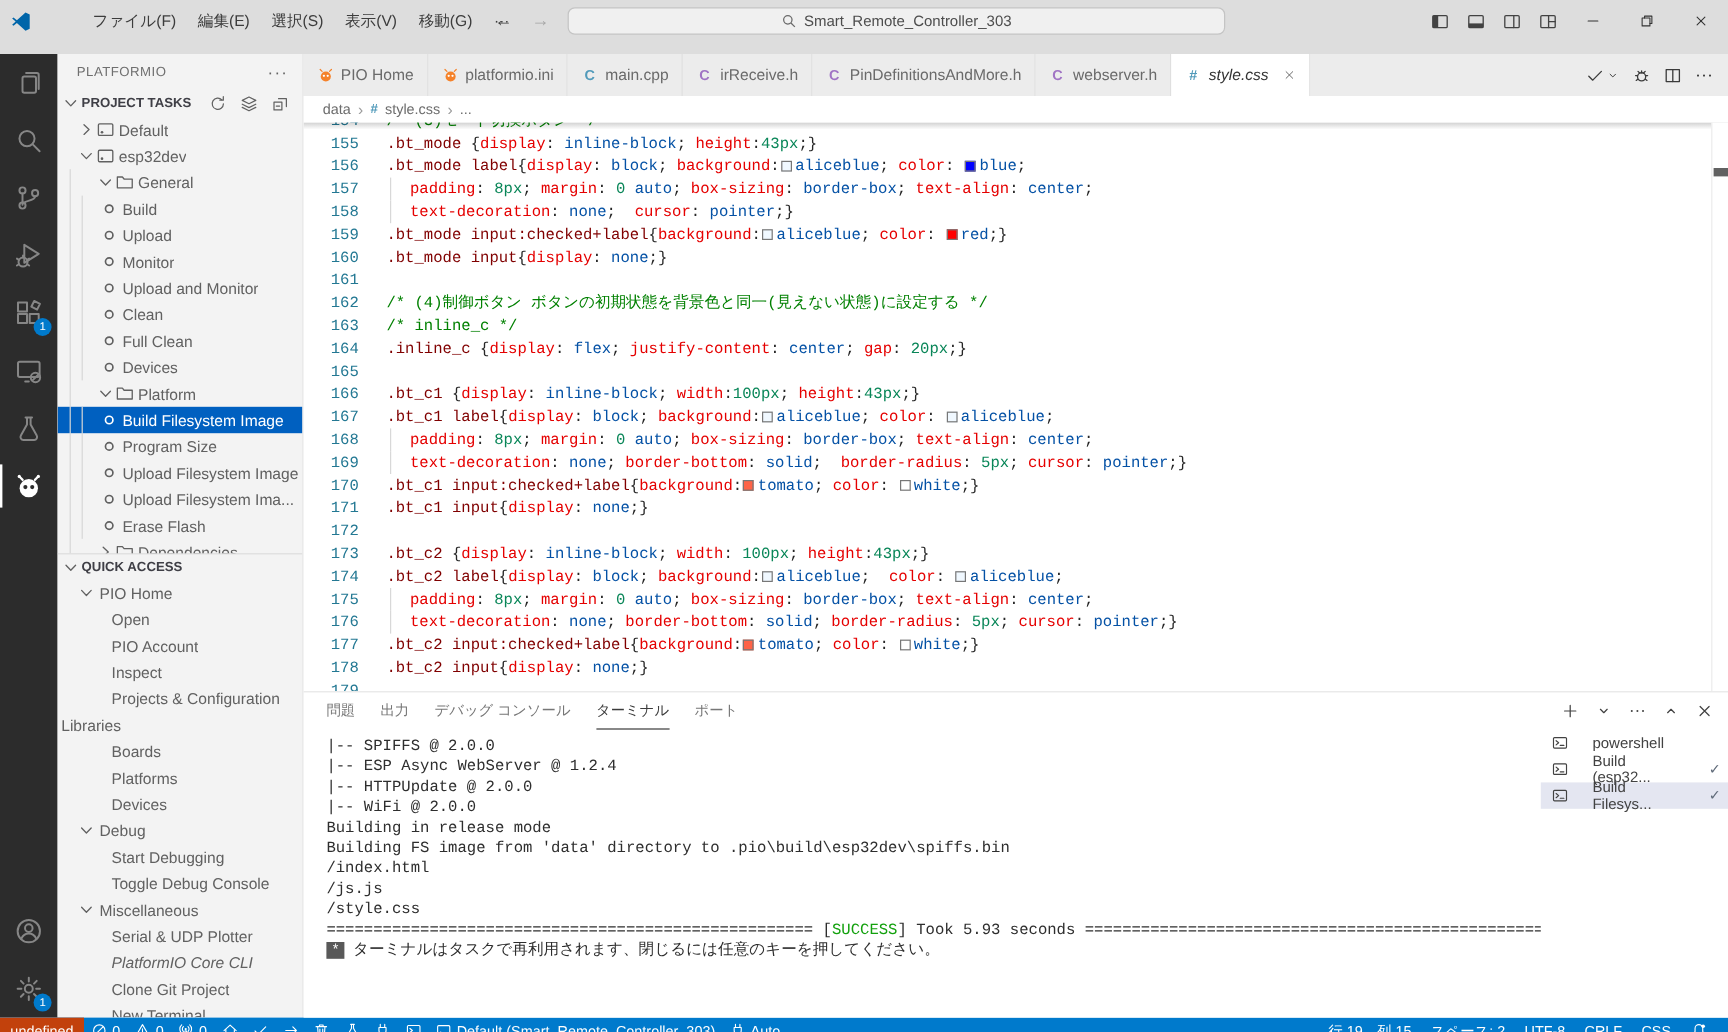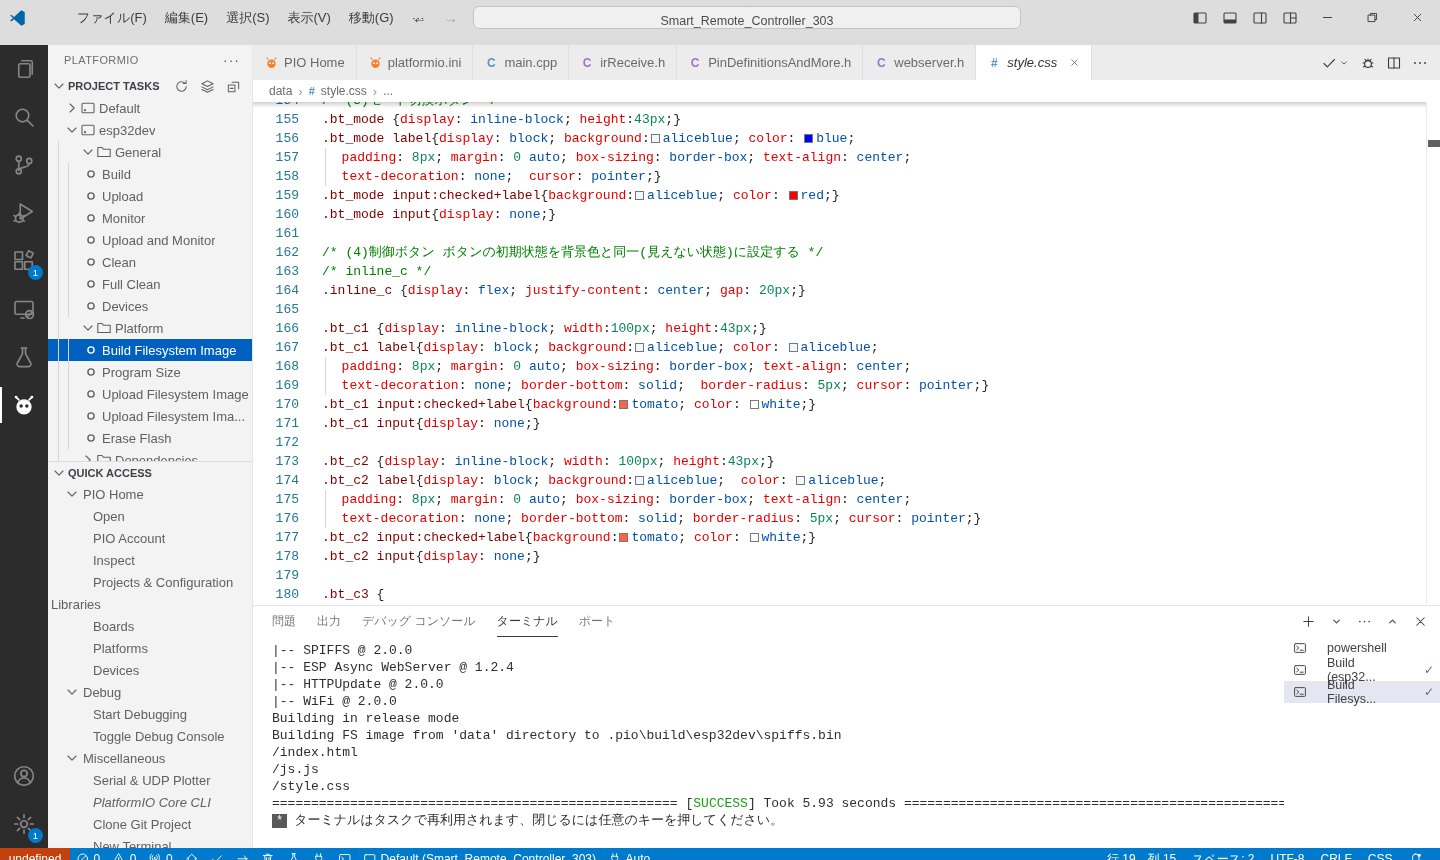--- a/index.html
+++ b/index.html
@@ -8,21 +8,21 @@
   svg { display:block; }
   .app { width:1440px; height:860px; display:flex; flex-direction:column; }
 
   
   .titlebar { height:45px; background:#dddddd; display:flex; align-items:flex-start; position:relative; flex:none;gap:32px; }
   .vslogo { width:36px; height:35px; display:flex; align-items:center; justify-content:center; }
   .menu-item { padding:0 9px; height:35px; display:flex; align-items:center; color:#3c3c3c; font-size:13px; cursor:default; }
   .nav-arrows { position:absolute; left:412px; top:0; height:35px; display:flex; align-items:center; gap:16px; font-size:15px; }
   .nav-back { color:#3b3b3b; } .nav-fwd { color:#a6a6a6; }
   .searchbox { position:absolute; left:473px; top:6px; width:548px; height:23px; background:#f0f0f0; border:1px solid #c4c4c4;
-    border-radius:6px; display:flex; align-items:center; justify-content:center; gap:6px; color:#4d4d4d; font-size:12.5px;flex-direction:column; }
+    border-radius:6px; display:flex; align-items:center; justify-content:center; gap:6px; color:#4d4d4d; font-size:12.5px; }
   .searchbox svg { width:13px; height:13px; }
   .win-area { position:absolute; right:0; top:0; height:35px; display:flex; align-items:center; }
   .layout-ic { width:30px; height:35px; display:flex; align-items:center; justify-content:center; color:#424242; }
   .layout-ic svg { width:16px; height:16px; }
   .win-btn { width:45px; height:35px; display:flex; align-items:center; justify-content:center; color:#333; }
   .win-btn svg { width:13px; height:13px; }
 
   
   .main { height:803px; display:flex; flex:none; }
 
@@ -80,21 +80,21 @@
   .ln { width:46px; flex:none; text-align:right; color:#237893; }
   .code { padding-left:23px; }
   .tk-c { color:#008000; } .tk-s { color:#800000; } .tk-p { color:#e50000; }
   .tk-v { color:#0451a5; } .tk-n { color:#098658; } .tk-t { color:#262626; }
   .swatch { display:inline-block; width:9px; height:9px; border:1px solid #777; margin:0 3px 0 1px; vertical-align:-1px; }
   .iguide { display:inline-block; width:1px; height:19px; background:#d8d8d8; margin-left:3px; vertical-align:top; }
   .ovr { position:absolute; right:0; top:0; bottom:0; width:14px; border-left:1px solid #ececec; background:#fff; z-index:6; }
   .ovr .mark { position:absolute; left:1px; top:38px; width:12px; height:7px; background:#616161; }
 
   
-  .panel { height:243px; border-top:1px solid #e5e5e5; position:relative; background:#fff; flex:none; }
+  .panel { height:272px; border-top:1px solid #e5e5e5; position:relative; background:#fff; flex:none; }
   .panel-header { height:31px; display:flex; align-items:center; position:relative; }
   .ptabs { display:flex; margin-left:19px; gap:21px; }
   .ptab { height:30px; display:flex; align-items:center; font-size:12px; color:#777; }
   .ptab.active { color:#3b3b3b; border-bottom:1px solid #3b3b3b; }
   .panel-actions { position:absolute; right:12px; top:0; height:31px; display:flex; align-items:center; gap:13px; color:#424242; }
   .panel-actions .ticon svg { width:15px; height:15px; }
   .terminal { position:absolute; left:0; top:31px; right:156px; bottom:0; padding:5px 0 0 19px;
      font-family:"Liberation Mono","DejaVu Sans Mono",monospace; font-size:13px; line-height:17px; color:#2e2e2e; white-space:pre; overflow:hidden; }
   .succ { color:#13a10e; }
   .t-badge { background:#595959; color:#fff; padding:0 4px; margin-right:7px; font-size:12px; }

